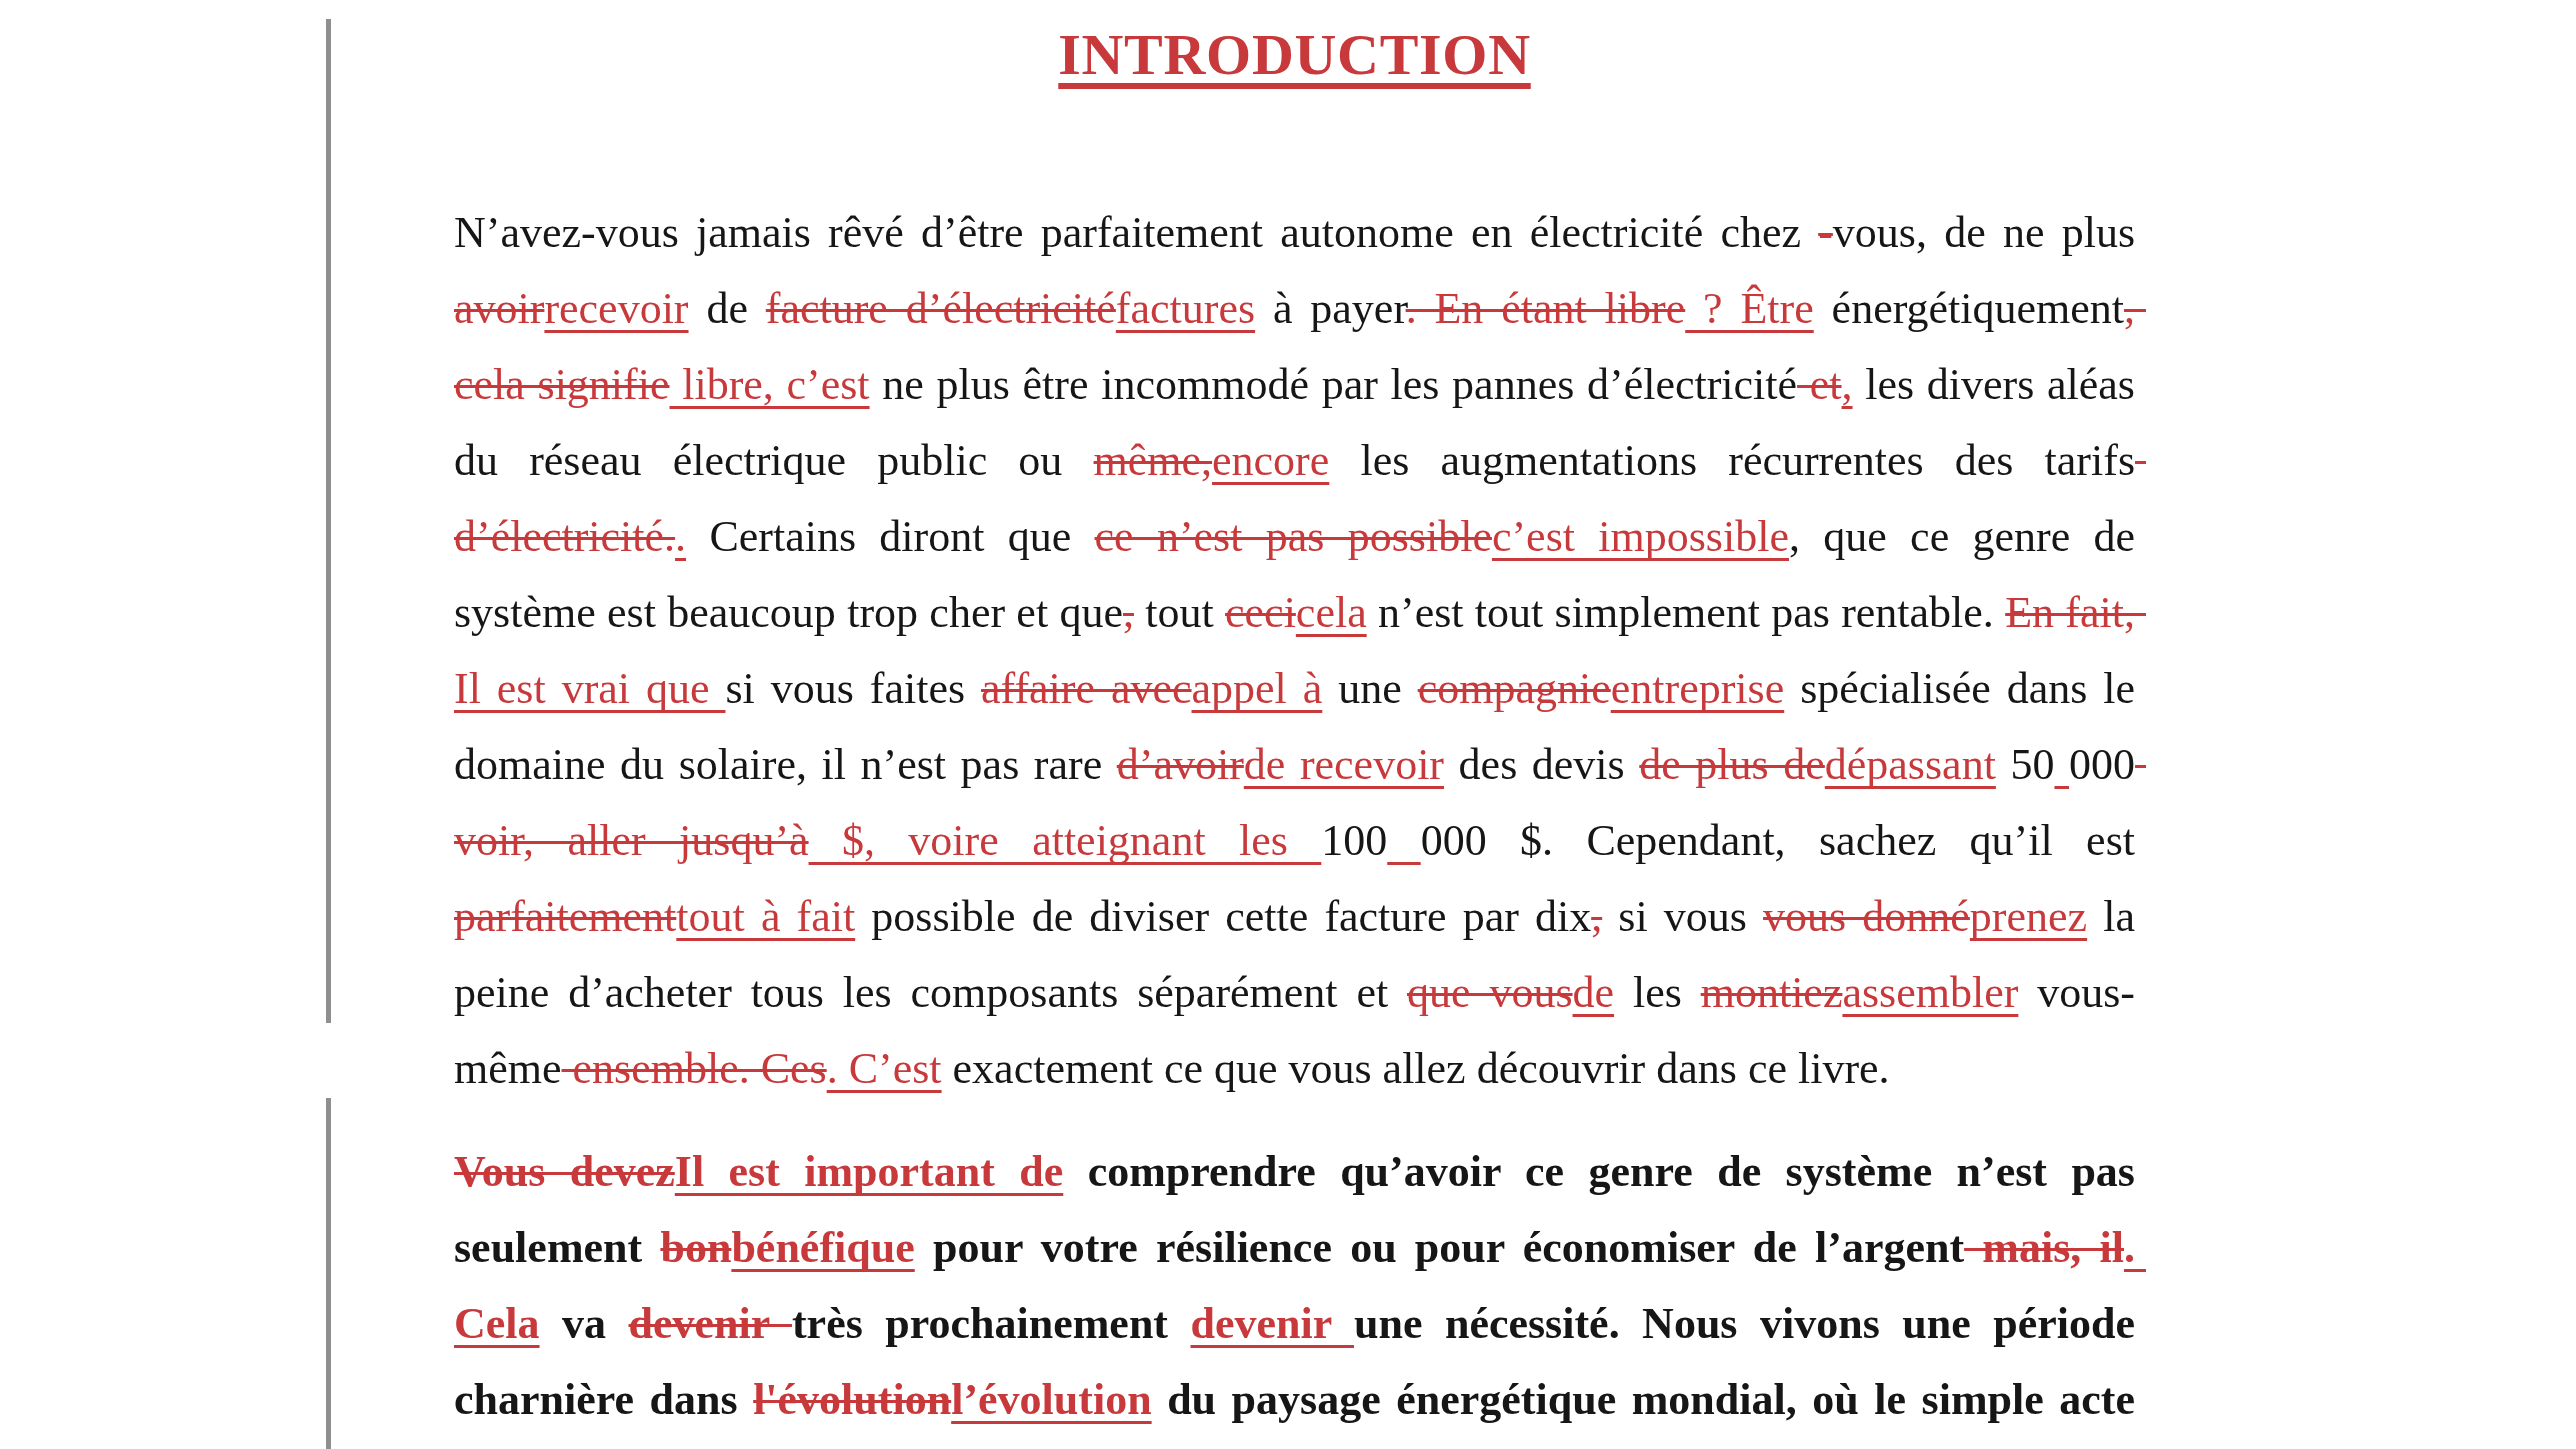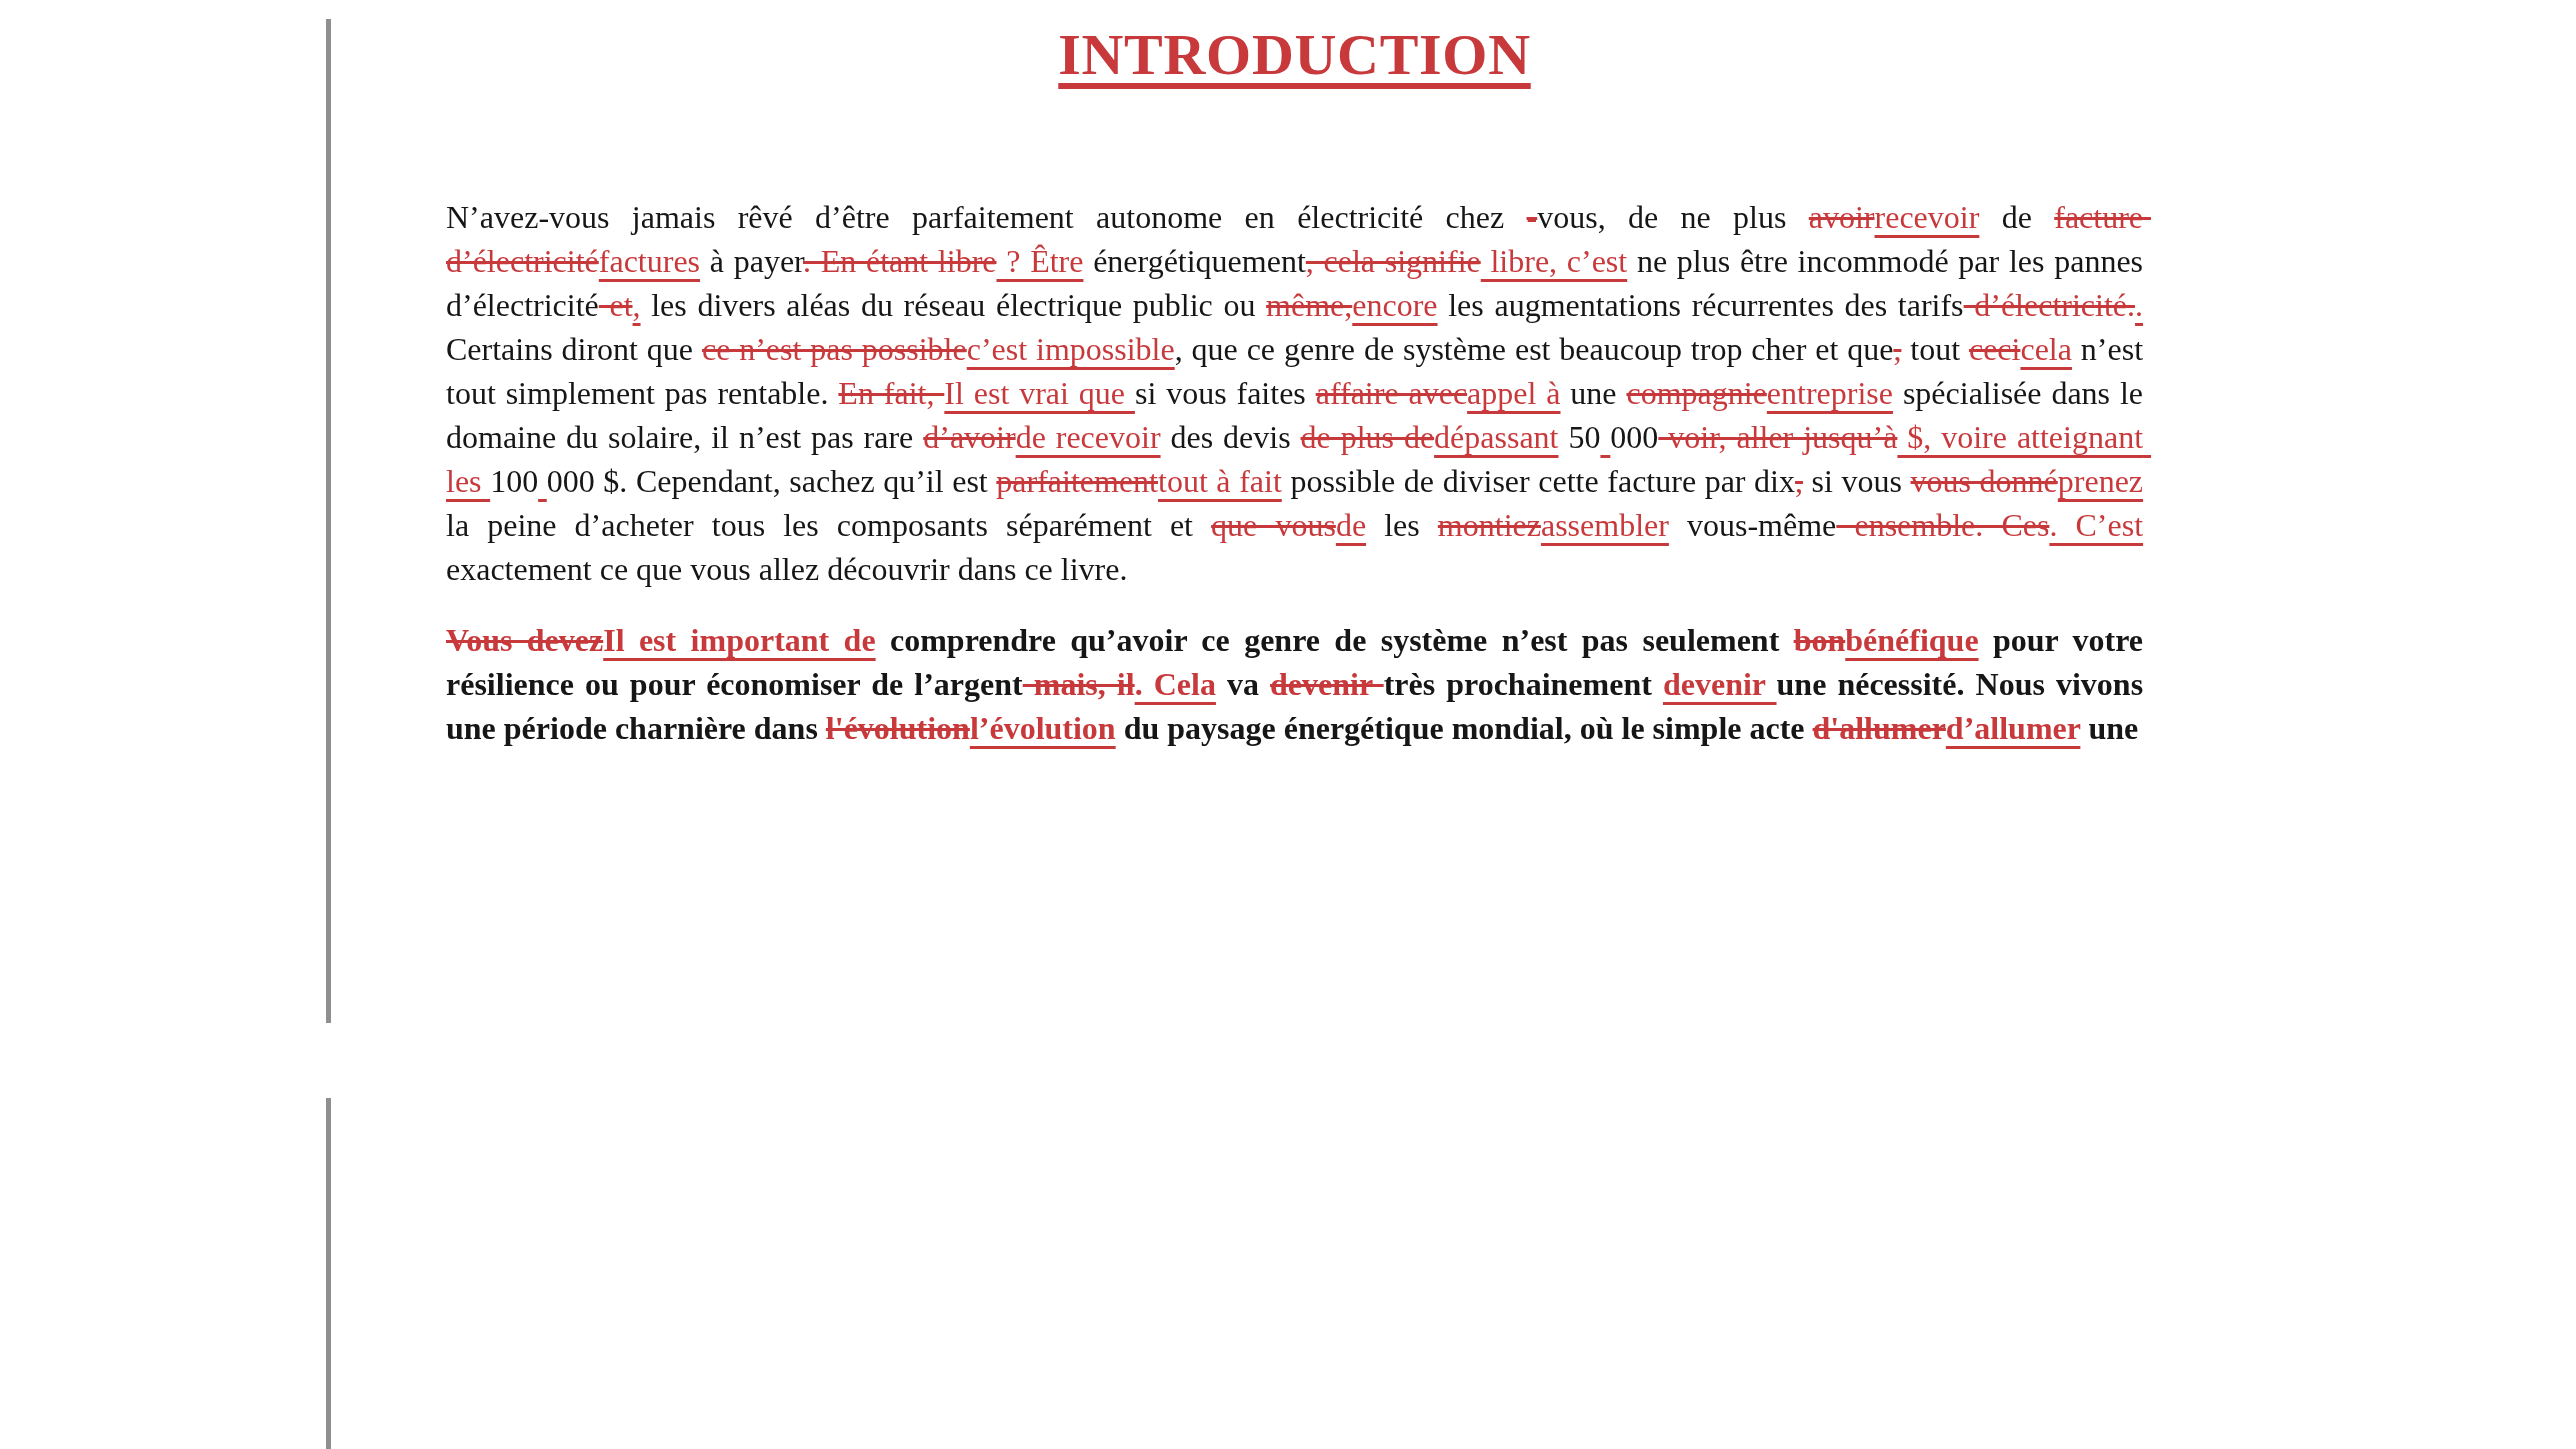--- a/index.html
+++ b/index.html
@@ -27,23 +27,23 @@
     line-height:1.2;
     font-weight:bold;
     letter-spacing:0.7px;
     color:var(--red);
     text-decoration:underline;
     text-decoration-thickness:6px;
     text-underline-offset:9.4px;
     text-decoration-skip-ink:none;
   }
   #paragraphs p.para{
-    margin:0;
-    font-size:32px;
-    line-height:44px;
+    margin:8px;
+    font-size:44px;
+    line-height:76px;
     color:var(--ink);
     text-align:justify;
   }
   #paragraphs p.para:first-child{margin-top:105px;}
   #paragraphs p.para + p.para{margin-top:27px;font-weight:bold;}
   .run{white-space:pre-wrap;}
   .run.del{
     color:var(--red);
     text-decoration:line-through;
     text-decoration-thickness:2.7px;

